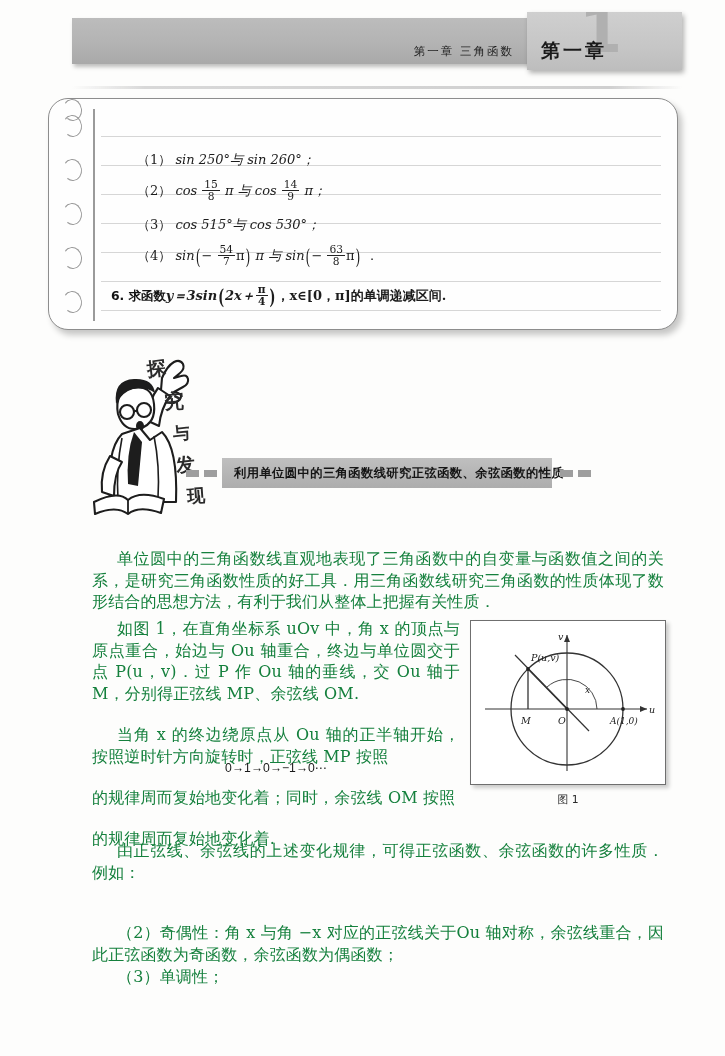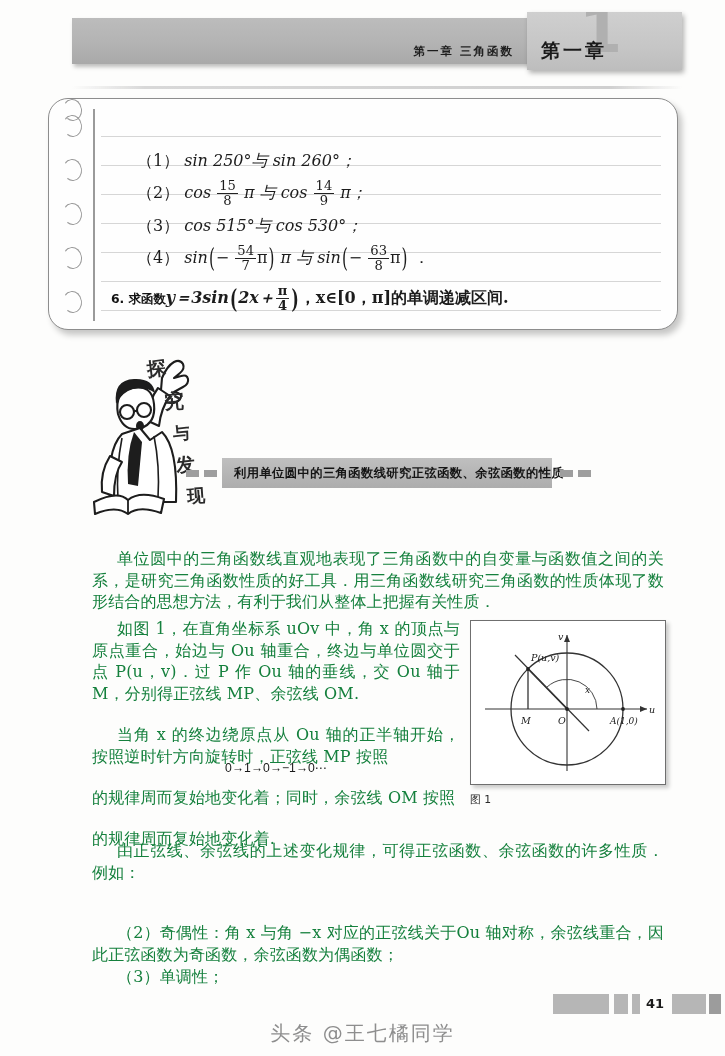--- a/index.html
+++ b/index.html
@@ -23,21 +23,21 @@
   .hdr-main {
     position: absolute; left: 0; top: 6px;
     width: 460px; height: 46px;
     background: linear-gradient(180deg,#bcbcbc 0%, #b4b4b4 50%, #a9a9a9 100%);
     box-shadow: 2px 3px 4px rgba(0,0,0,0.25);
   }
   .hdr-main-text {
     position: absolute; right: 18px; bottom: 5px;
     font-size: 11.5px; color: #1d1d1d; letter-spacing: 2px;
     font-family: "DejaVu Sans", "Liberation Sans", sans-serif;
-    font-weight: 700;
+    font-weight: 400;
     white-space: nowrap;
     margin-left: 18px;
   }
   .hdr-tab {
     position: absolute; left: 455px; top: 0px;
     width: 155px; height: 58px;
     background: linear-gradient(180deg,#cfcfcf 0%, #c6c6c6 60%, #bdbdbd 100%);
     box-shadow: 2px 3px 5px rgba(0,0,0,0.3);
     overflow: hidden;
   }
@@ -93,21 +93,21 @@
   }
   .ex-item {
     position: absolute;
     font-size: 12.4px; color: #141414;
     font-family: "DejaVu Sans", "Liberation Sans", sans-serif;
     font-weight: 700;
     white-space: nowrap;
   }
   .ex-sub {
     position: absolute;
-    font-size: 16px; color: #1c1c1c;
+    font-size: 13px; color: #1c1c1c;
     font-family: "DejaVu Serif", "Liberation Serif", serif;
     white-space: nowrap;
   }
   .mathit { font-style: italic; font-family: "DejaVu Serif","Liberation Serif",serif; }
   .frac {
     display: inline-block; vertical-align: -0.52em;
     text-align: center; font-size: 0.82em; line-height: 1.04;
     margin: 0 1px;
   }
   .frac .num { display: block; padding: 0 2px; }
@@ -160,21 +160,21 @@
   
   #figure-box {
     position: absolute; left: 470px; top: 620px;
     width: 196px; height: 165px;
     background: #ffffff;
     border: 1.2px solid #6f6f6f;
     box-shadow: 3px 3px 4px rgba(0,0,0,0.2);
   }
   #figure-caption {
     position: absolute; left: 470px; top: 793px; width: 196px;
-    font-size: 10.8px; color: #2a2a2a;
+    text-align: center; font-size: 10.8px; color: #2a2a2a;
     font-family: "DejaVu Sans","Liberation Sans",sans-serif;
   }
 
   
   #footer { position: absolute; left: 0; top: 994px; width: 725px; height: 62px; }
   .fblk { position: absolute; top: 0; height: 20px; background: #b6b6b6; }
   #page-number {
     position: absolute; left: 640px; top: 0px; width: 30px; height: 20px;
     text-align: center; font-size: 13px; font-weight: 700; color: #1a1a1a;
     font-family: "DejaVu Sans","Liberation Sans",sans-serif;
@@ -372,23 +372,14 @@
       <text x="50" y="103" font-size="9.5" font-style="italic" font-family="DejaVu Serif, serif" fill="#1a1a1a">M</text>
       <text x="87" y="103" font-size="9.5" font-style="italic" font-family="DejaVu Serif, serif" fill="#1a1a1a">O</text>
       <text x="139" y="103" font-size="9" font-style="italic" font-family="DejaVu Serif, serif" fill="#1a1a1a">A(1,0)</text>
       <text x="178" y="92" font-size="9.5" font-style="italic" font-family="DejaVu Serif, serif" fill="#1a1a1a">u</text>
       <text x="87" y="19" font-size="9.5" font-style="italic" font-family="DejaVu Serif, serif" fill="#1a1a1a">v</text>
       <text x="114" y="72" font-size="9" font-style="italic" font-family="DejaVu Serif, serif" fill="#1a1a1a">x</text>
     </svg>
   </div>
   <div id="figure-caption">图 1</div>
 
-  <div id="footer">
-    <div class="fblk" style="left:553px; width:56px"></div>
-    <div class="fblk" style="left:614px; width:14px"></div>
-    <div class="fblk" style="left:632px; width:8px"></div>
-    <div class="fblk" style="left:672px; width:34px"></div>
-    <div class="fblk" style="left:709px; width:12px; background:#9c9c9c"></div>
-    <div id="page-number">41</div>
-    <div id="watermark">头条 @王七橘同学</div>
-  </div>
 
 </div>
 
 </body></html>

